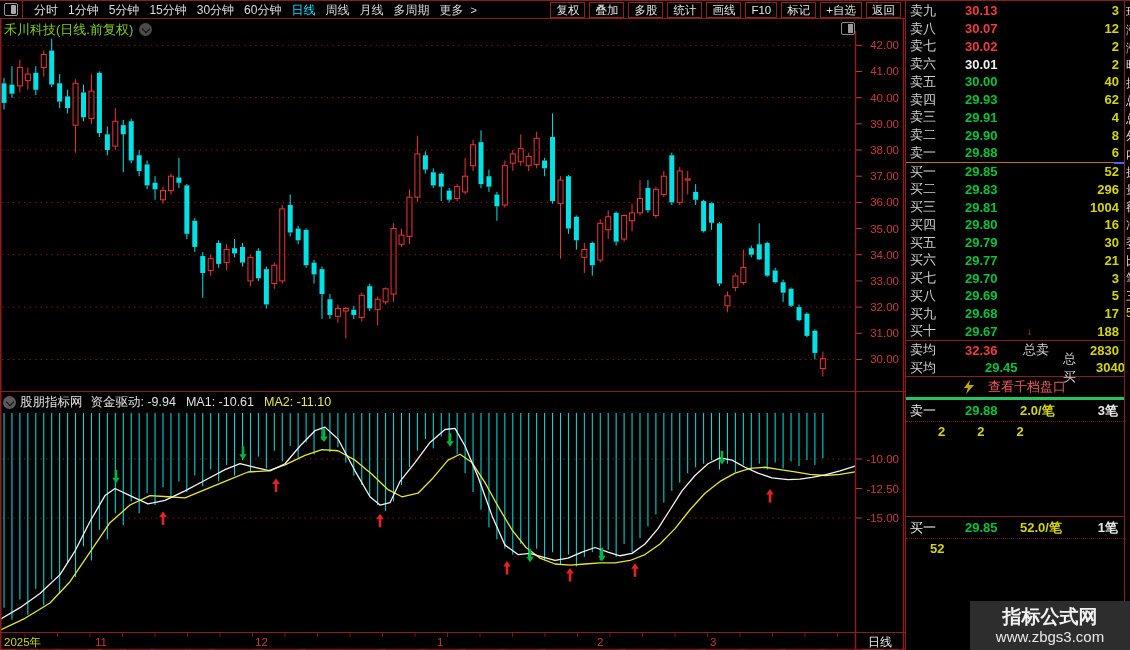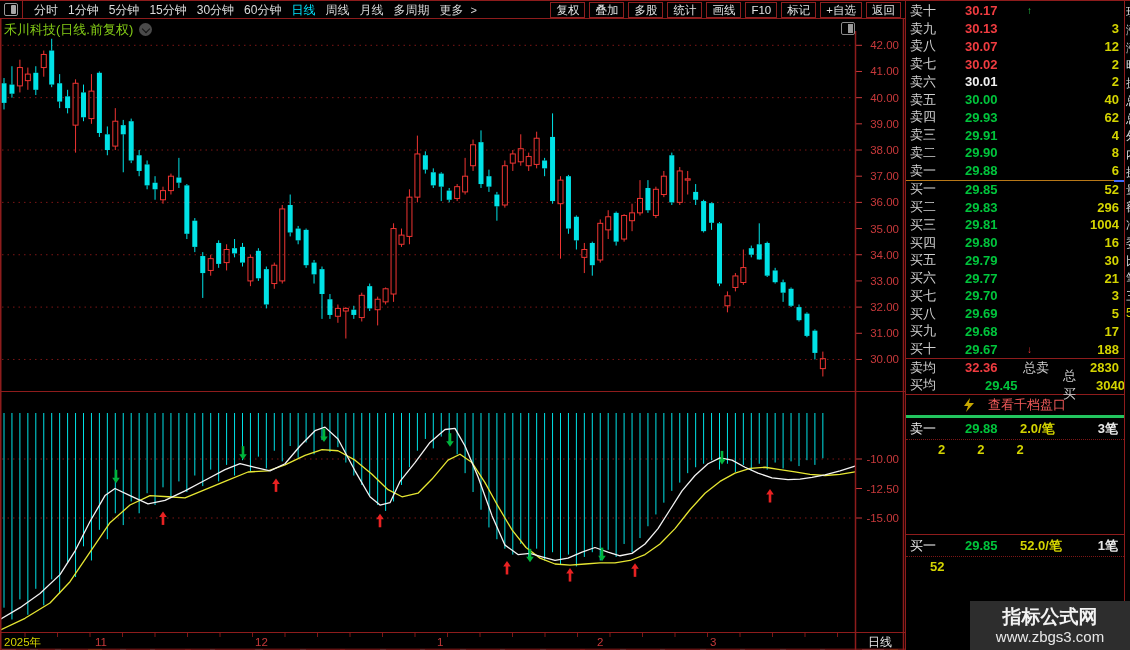--- a/index.html
+++ b/index.html
@@ -88,20 +88,27 @@
         <span class="tb-btn">返回</span>
       </span>
   </div>
 
   <div id="titlebar">
     <span id="chart-title">禾川科技(日线.前复权)</span>
     <span class="circle-chevron"></span>
     <span class="pane-icon"></span>
   </div>
 
+  <div id="ind-header">
+    <span class="circle-chevron"></span>
+    <span class="ind-site">股朋指标网</span>
+    <span class="ind-main">资金驱动: -9.94</span>
+    <span class="ind-ma1">MA1: -10.61</span>
+    <span class="ind-ma2">MA2: -11.10</span>
+  </div>
 
   <div id="chart-holder">
       <svg width="905" height="632" viewBox="0 18 905 632" style="position: absolute; left: 0px; top: 18px; z-index: 1;">
         <g>
           <line x1="2" y1="44.3" x2="854" y2="44.3" stroke="#7c1616" stroke-width="1" stroke-dasharray="1.5 4"></line>
           <line x1="2" y1="96.66" x2="854" y2="96.66" stroke="#7c1616" stroke-width="1" stroke-dasharray="1.5 4"></line>
           <line x1="2" y1="149.01999999999998" x2="854" y2="149.01999999999998" stroke="#7c1616" stroke-width="1" stroke-dasharray="1.5 4"></line>
           <line x1="2" y1="201.38" x2="854" y2="201.38" stroke="#7c1616" stroke-width="1" stroke-dasharray="1.5 4"></line>
           <line x1="2" y1="253.74" x2="854" y2="253.74" stroke="#7c1616" stroke-width="1" stroke-dasharray="1.5 4"></line>
           <line x1="2" y1="306.1" x2="854" y2="306.1" stroke="#7c1616" stroke-width="1" stroke-dasharray="1.5 4"></line>
@@ -669,26 +676,20 @@
           <line x1="0" y1="631.5" x2="905" y2="631.5" stroke="#8e1c1c" stroke-width="1"></line>
           <line x1="0" y1="648.2" x2="905" y2="648.2" stroke="#8e1c1c" stroke-width="1"></line>
         </g>
       </svg>
     </div>
 
   <div id="rightpanel">
     <div style="height:1px"></div>
     <div id="ob-sell">
         <div class="ob-row">
-          <span class="ob-label">卖十</span>
-          <span class="ob-price pr-red">30.17</span>
-          <span class="ob-arrow" style="color: rgb(34, 204, 68);">↑</span>
-          <span class="ob-vol"></span>
-        </div>
-        <div class="ob-row">
           <span class="ob-label">卖九</span>
           <span class="ob-price pr-red">30.13</span>
           <span class="ob-arrow"></span>
           <span class="ob-vol">3</span>
         </div>
         <div class="ob-row">
           <span class="ob-label">卖八</span>
           <span class="ob-price pr-red">30.07</span>
           <span class="ob-arrow"></span>
           <span class="ob-vol">12</span>

